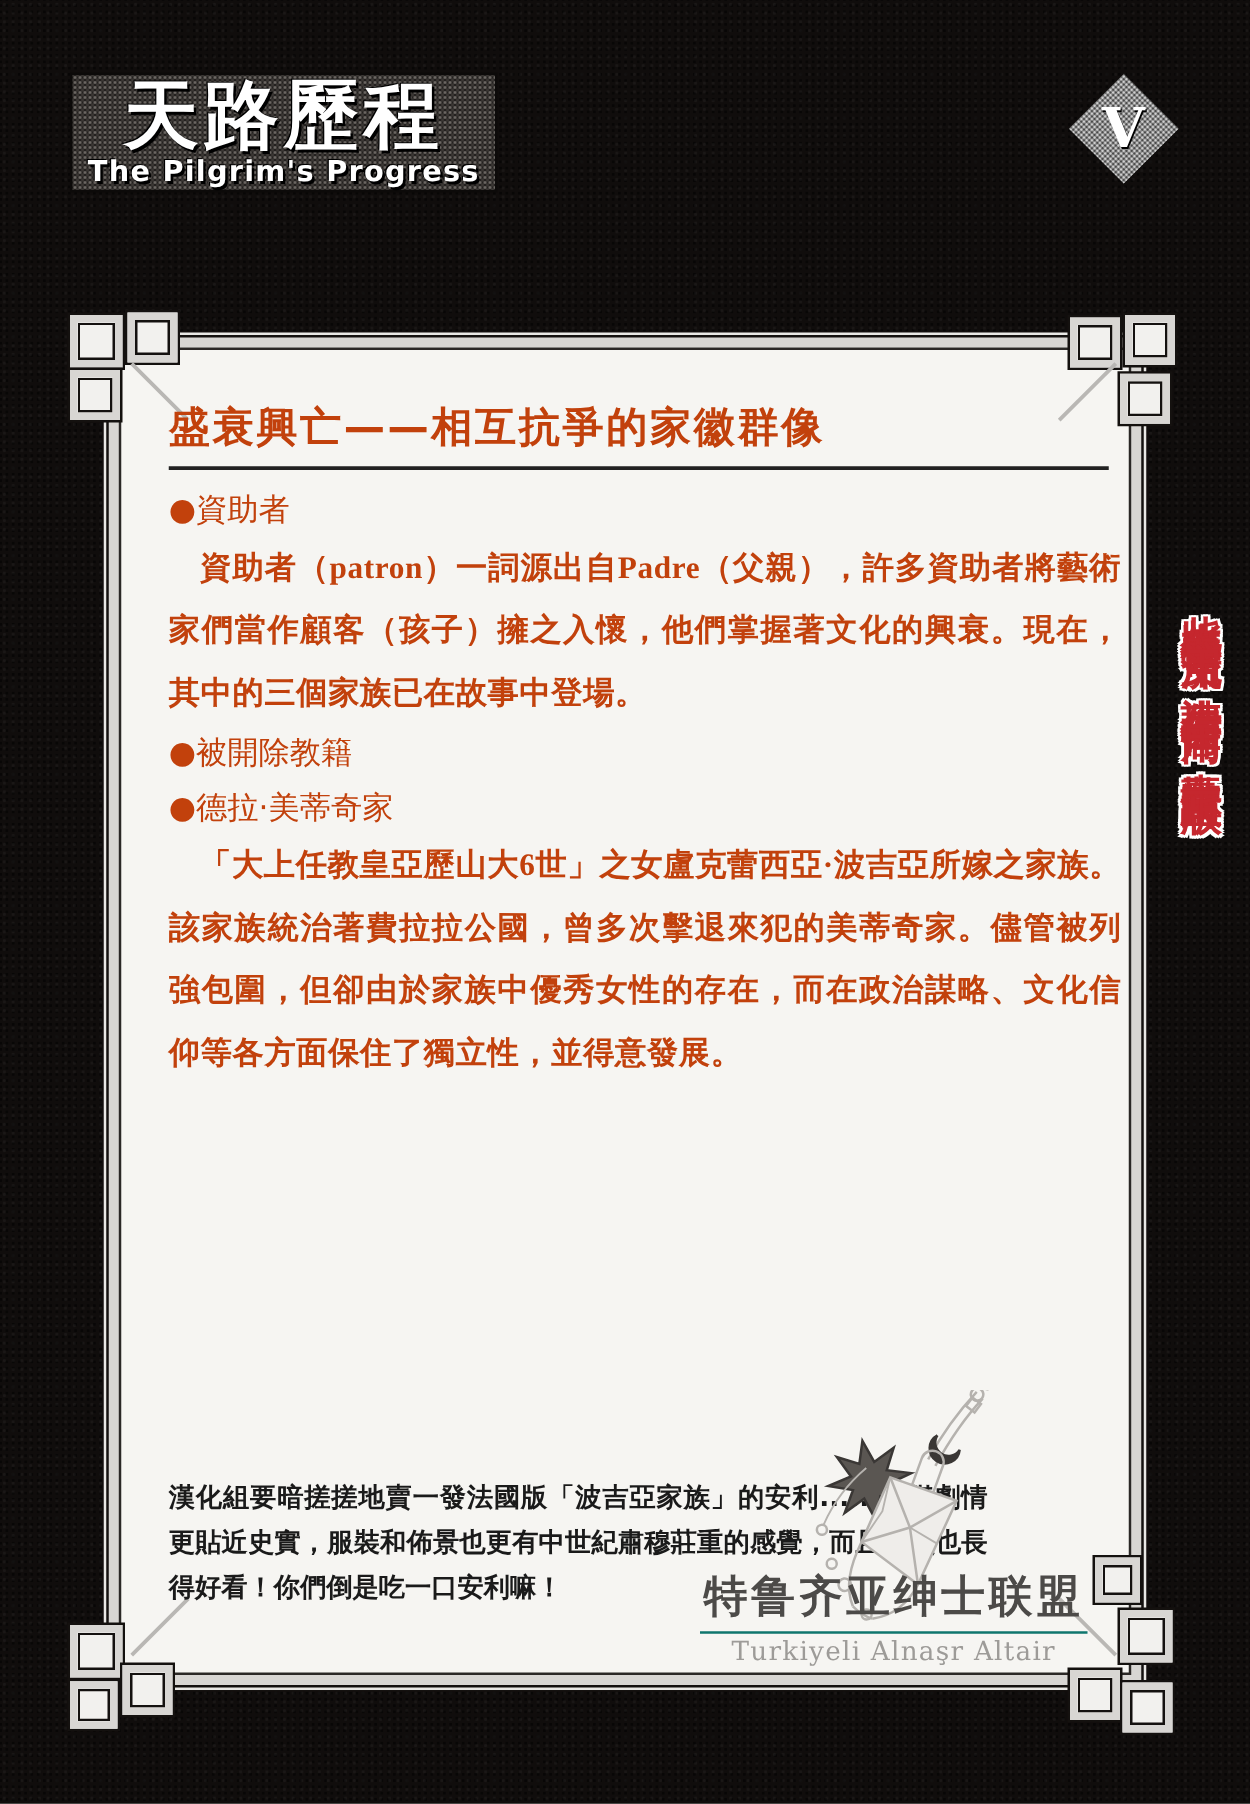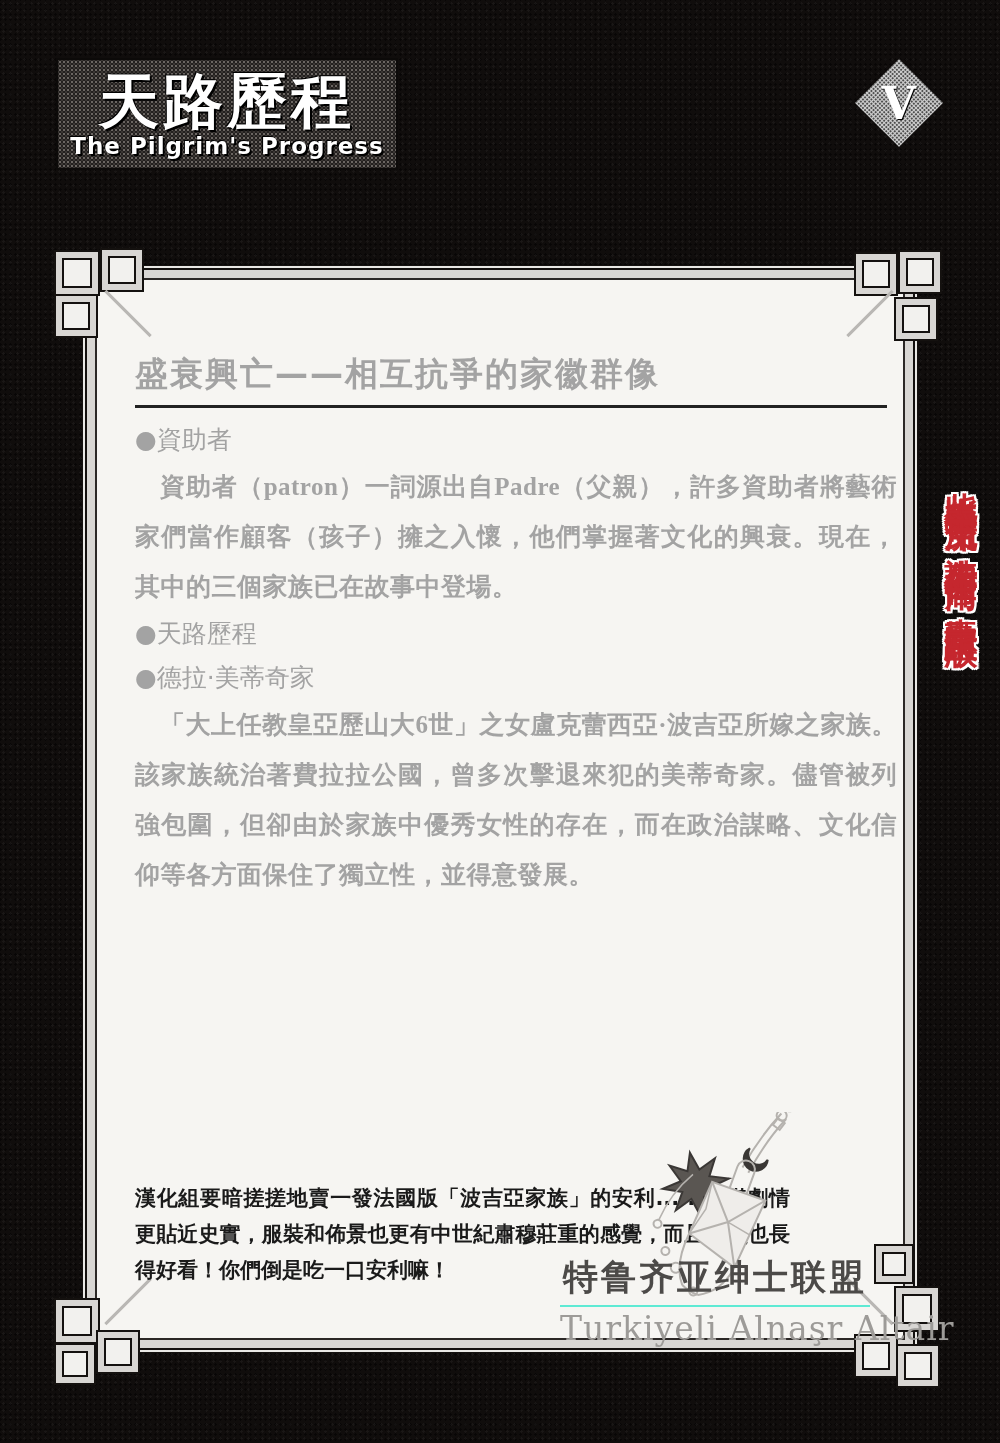--- a/index.html
+++ b/index.html
@@ -9,21 +9,21 @@
     background-image:
       radial-gradient(rgba(255,255,255,0.045) 1px, transparent 1.4px),
       radial-gradient(rgba(0,0,0,0.5) 1px, transparent 1.4px);
     background-size:7px 7px, 5px 5px;
     background-position:0 0, 3px 2px;
     font-family:"DejaVu Sans", sans-serif;
   }
 
   
   .logo{
-    position:absolute;left:58px;top:60px;width:338px;height:108px;
+    position:absolute;left:58px;top:60px;width:338px;height:92px;
     background-color:#23201f;
     background-image:
       radial-gradient(#6b6662 1px, transparent 1.3px),
       radial-gradient(#3b3734 1px, transparent 1.3px);
     background-size:4px 4px,4px 4px;background-position:0 0,2px 2px;
     box-shadow:0 0 0 2px #0c0a09;
     display:flex;flex-direction:column;justify-content:center;align-items:center;
   }
   .logo-title{
     color:#fff;font-weight:bold;font-size:60px;line-height:1;
@@ -71,21 +71,21 @@
     box-shadow:0 0 0 2px #14110f, inset 0 0 0 2px #14110f;
     background:#f2f1ee;
   }
   .chamfer{
     position:absolute;height:3px;background:#b9b7b4;transform:rotate(45deg);
   }
   .chamfer.neg{transform:rotate(-45deg);}
 
   
   .content{
-    position:absolute;left:135px;top:320px;width:762px;color:#a3a3a3;margin-top:32px;
+    position:absolute;left:135px;top:320px;width:762px;color:#c2410c;
   }
   .article-heading{
     font-size:33px;font-weight:bold;letter-spacing:2px;
     border-bottom:3px solid #222;padding-bottom:8px;margin:0 10px 10px 0;
     white-space:nowrap;
   }
   .section-title{
     font-size:25px;font-weight:normal;line-height:44px;margin:0;
   }
   .section-body{
@@ -104,25 +104,25 @@
   .pendant{
     position:absolute;left:598px;top:1112px;width:230px;height:195px;
   }
 
   
   .group{
     position:absolute;left:560px;top:1254px;width:310px;text-align:center;
   }
   .group-cn{
     font-size:35px;font-weight:bold;color:#4c4a48;letter-spacing:3px;
-    white-space:nowrap;border-bottom:2px solid #5eead4;padding-bottom:4px;
+    white-space:nowrap;border-bottom:2px solid #0f766e;padding-bottom:4px;
   }
   .group-latin{
     font-family:"DejaVu Serif", serif;
-    font-size:33px;color:#9d9b98;letter-spacing:1px;margin-top:2px;
+    font-size:21px;color:#9d9b98;letter-spacing:1px;margin-top:2px;
     white-space:nowrap;
   }
 
   
   .watermark{
     position:absolute;left:938px;top:466px;height:660px;
     writing-mode:vertical-rl;text-orientation:upright;
     font-size:33px;font-weight:bold;letter-spacing:3px;
     color:#c5272e;
     text-shadow:
@@ -165,21 +165,21 @@
 <div class="csq" style="left:856px;top:1336px;width:40px;height:40px;"></div>
 <div class="csq" style="left:898px;top:1346px;width:40px;height:40px;"></div>
 <div class="chamfer" style="left:838px;top:1300px;width:64px;"></div>
 
 <div class="content">
   <h1 class="article-heading">盛衰興亡——相互抗爭的家徽群像</h1>
 
   <p class="section-title">●資助者</p>
   <p class="section-body">資助者（patron）一詞源出自Padre（父親），許多資助者將藝術家們當作顧客（孩子）擁之入懷，他們掌握著文化的興衰。現在，其中的三個家族已在故事中登場。</p>
 
-  <p class="section-title">●天路歷程</p>
+  <p class="section-title">●被開除教籍</p>
 
   <p class="section-title">●德拉·美蒂奇家</p>
 
   <p class="section-body">「大上任教皇亞歷山大6世」之女盧克蕾西亞·波吉亞所嫁之家族。該家族統治著費拉拉公國，曾多次擊退來犯的美蒂奇家。儘管被列強包圍，但卻由於家族中優秀女性的存在，而在政治謀略、文化信仰等各方面保住了獨立性，並得意發展。</p>
 </div>
 
 <div class="note">漢化組要暗搓搓地賣一發法國版「波吉亞家族」的安利......不僅劇情更貼近史實，服裝和佈景也更有中世紀肅穆莊重的感覺，而且演員也長得好看！你們倒是吃一口安利嘛！</div>
 
 <svg class="pendant" viewBox="0 0 230 195">
   <g fill="none" stroke="#b5b2ae" stroke-width="2" transform="rotate(-8 115 97)">

